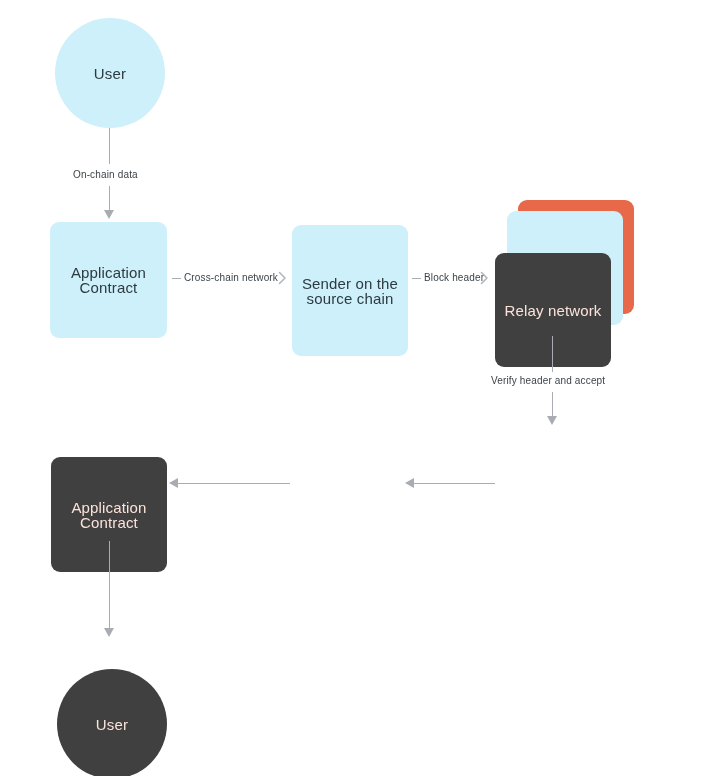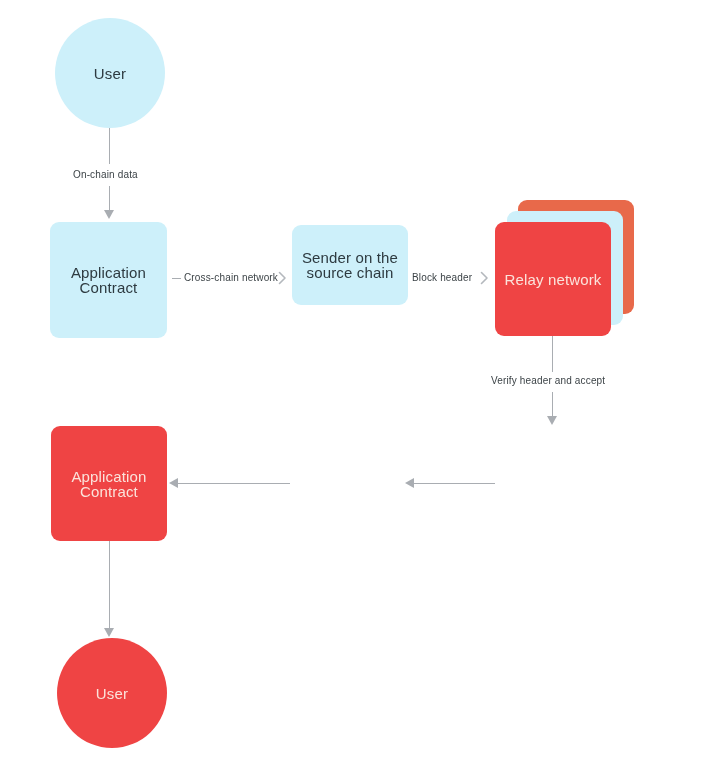--- a/index.html
+++ b/index.html
@@ -37,22 +37,23 @@
     display: block;
     padding: 0 6px;
     white-space: pre-line;
   }
 
   .fill-blue {
     background: #cdf0fa;
     color: #2d3a40;
   }
   .fill-orange {
-    background: #ef4444;
+    background: #404040;
     color: #fbe3db;
+    margin-top: 31px;
   }
 
   .circle {
     border-radius: 50%;
   }
 
   
   .stack-layer {
     position: absolute;
     border-radius: 9px;
@@ -135,27 +136,27 @@
   </div>
 
   <div class="dash-stub" style="left:172px; top:278px;"></div>
   <div class="edge-label" style="left:181px; top:271px;">Cross-chain network</div>
   <div class="chev" style="left:278px; top:271px;">
     <svg width="9" height="14" viewBox="0 0 9 14">
       <path d="M1.5 1.5 L7 7 L1.5 12.5" fill="none" stroke="#b4b8bd" stroke-width="1.6" stroke-linecap="round" stroke-linejoin="round"></path>
     </svg>
   </div>
 
-  <div class="node fill-blue" style="left:292px; top:225px; width:116px; height:80px;">
+  <div class="node fill-blue" style="left:292px; top:225px; width:116px; height:131px;">
     <span class="label">Sender on the
 source chain</span>
   </div>
 
   <div class="dash-stub" style="left:412px; top:278px;"></div>
-  <div class="edge-label" style="left:409px; top:271px;">Block header</div>
+  <div class="edge-label" style="left:421px; top:271px;">Block header</div>
   <div class="chev" style="left:480px; top:271px;">
     <svg width="9" height="14" viewBox="0 0 9 14">
       <path d="M1.5 1.5 L7 7 L1.5 12.5" fill="none" stroke="#b4b8bd" stroke-width="1.6" stroke-linecap="round" stroke-linejoin="round"></path>
     </svg>
   </div>
 
   <div class="stack-layer" style="left:518px; top:200px; width:116px; height:114px; background:#e8694a;"></div>
   <div class="stack-layer" style="left:507px; top:211px; width:116px; height:114px; background:#cdf0fa;"></div>
   <div class="node fill-orange" style="left:495px; top:222px; width:116px; height:114px;">
     <span class="label">Relay network</span>

